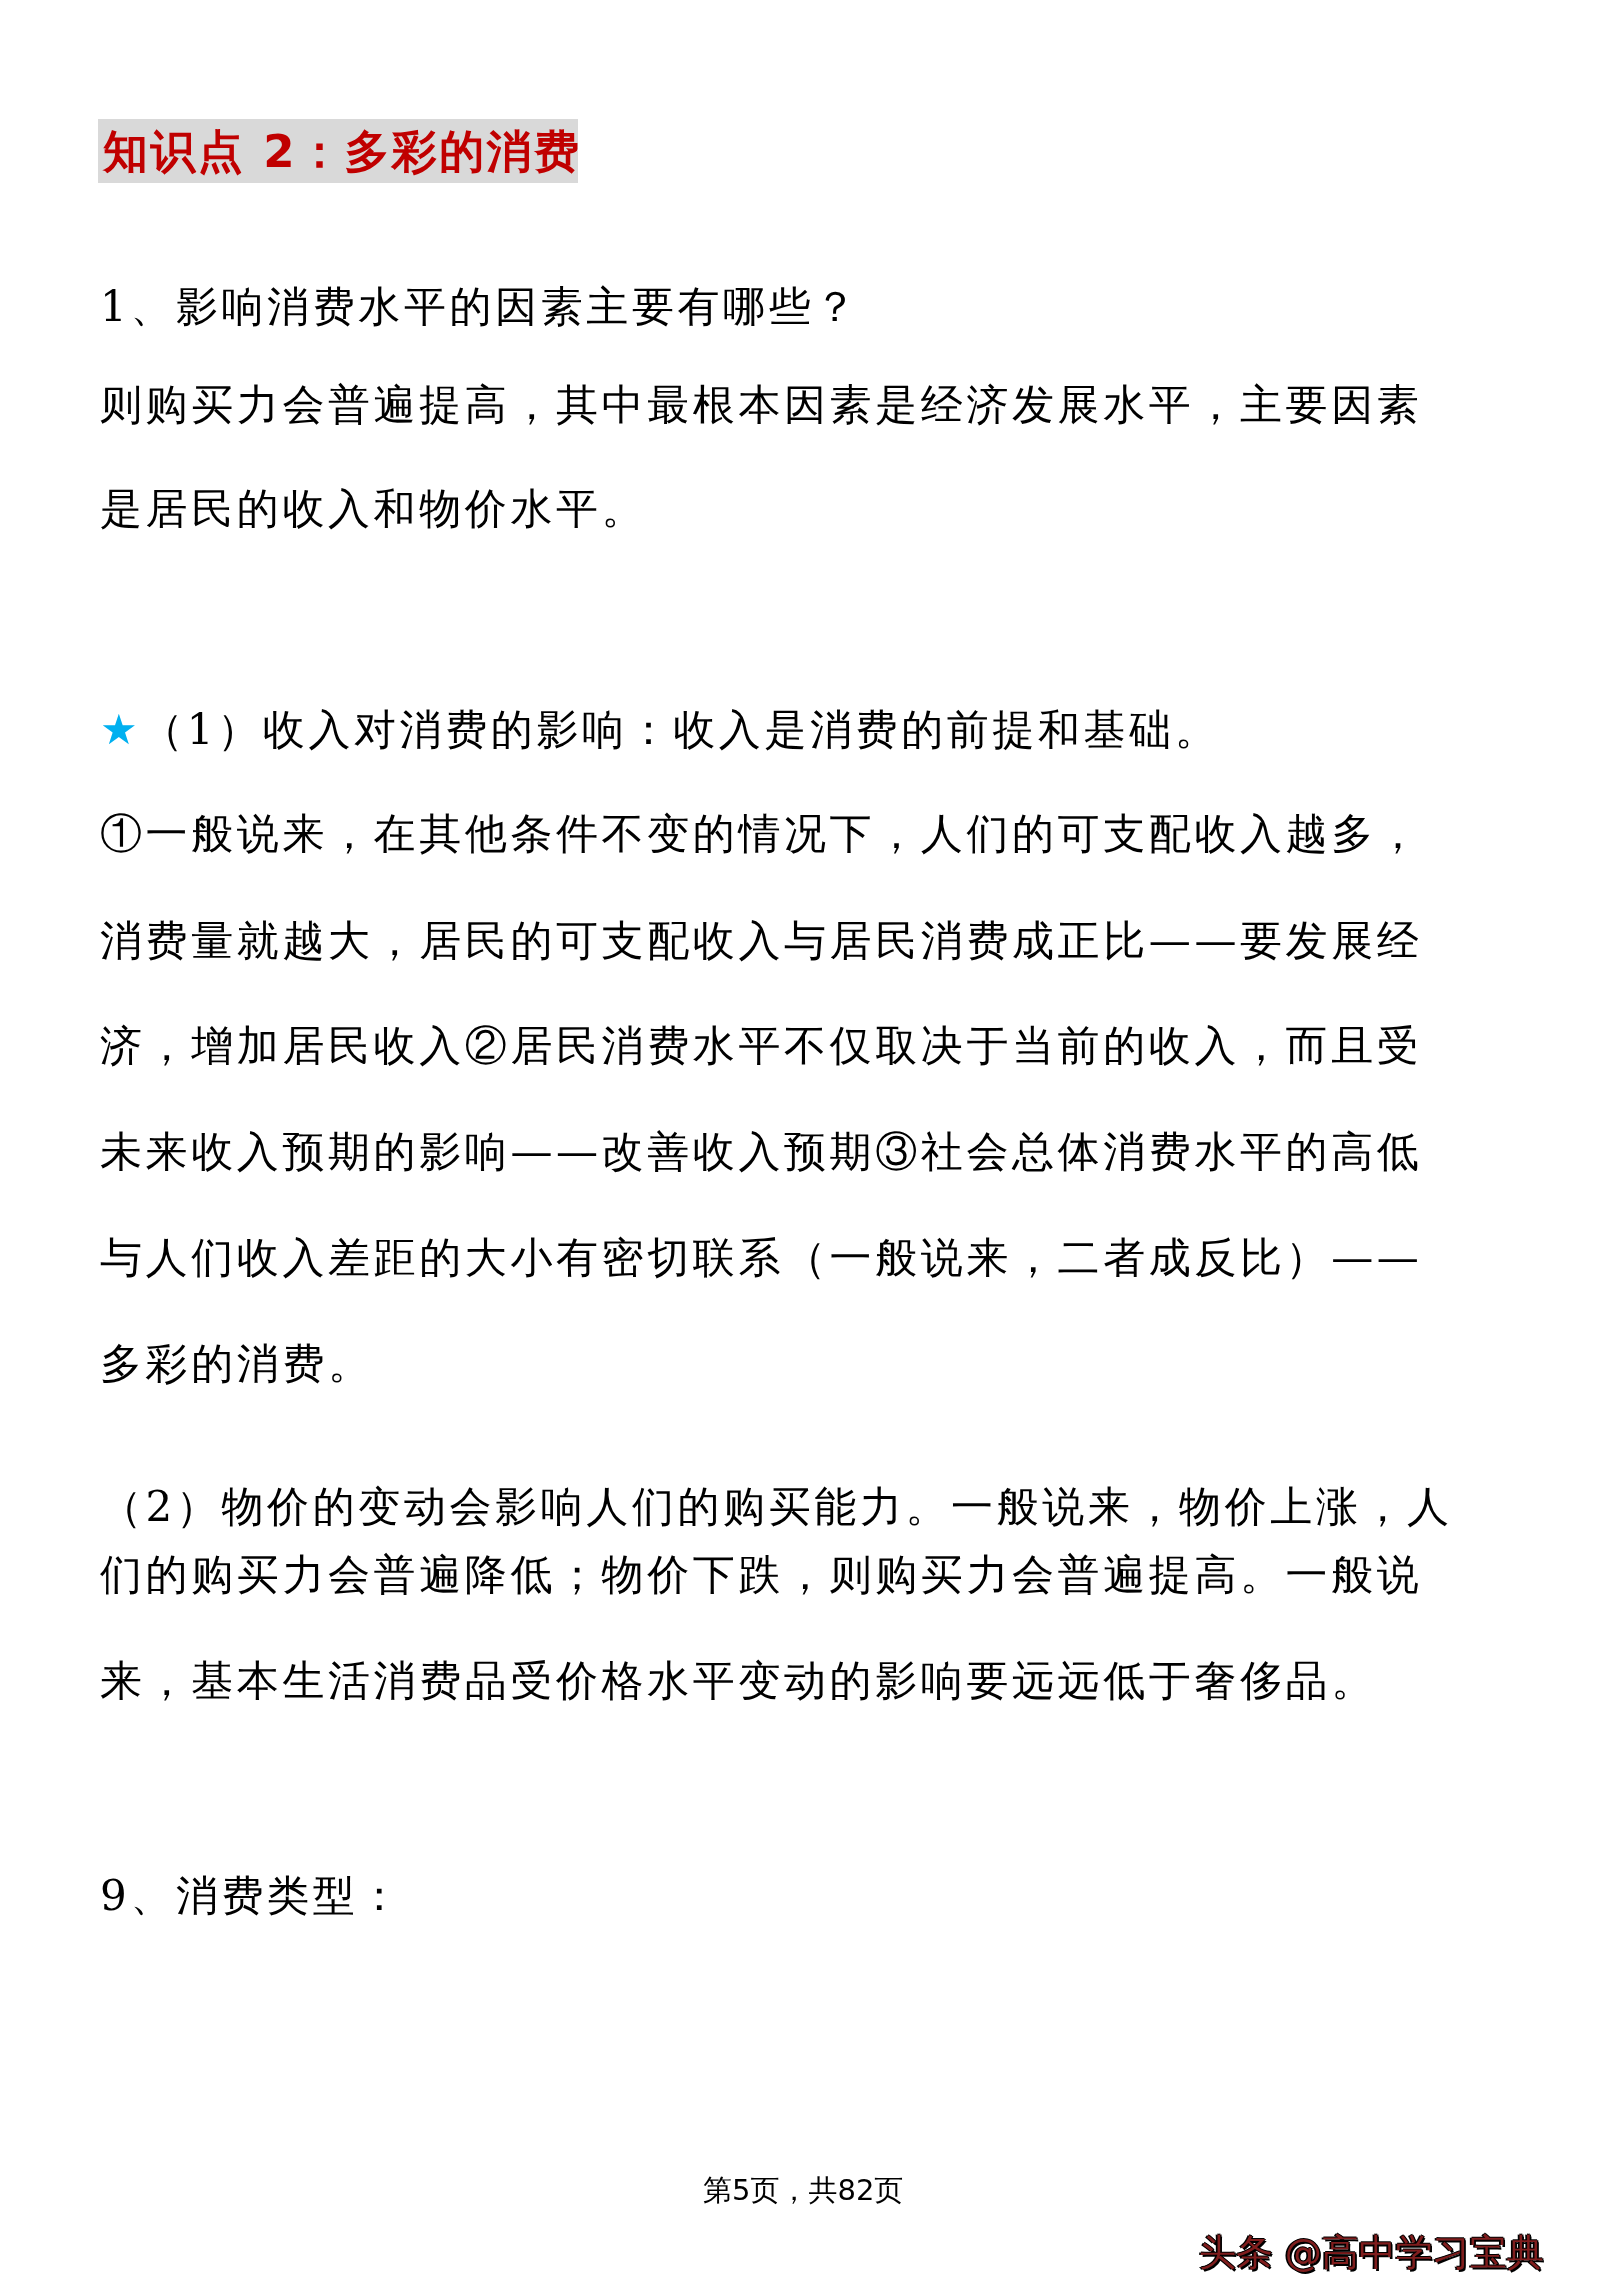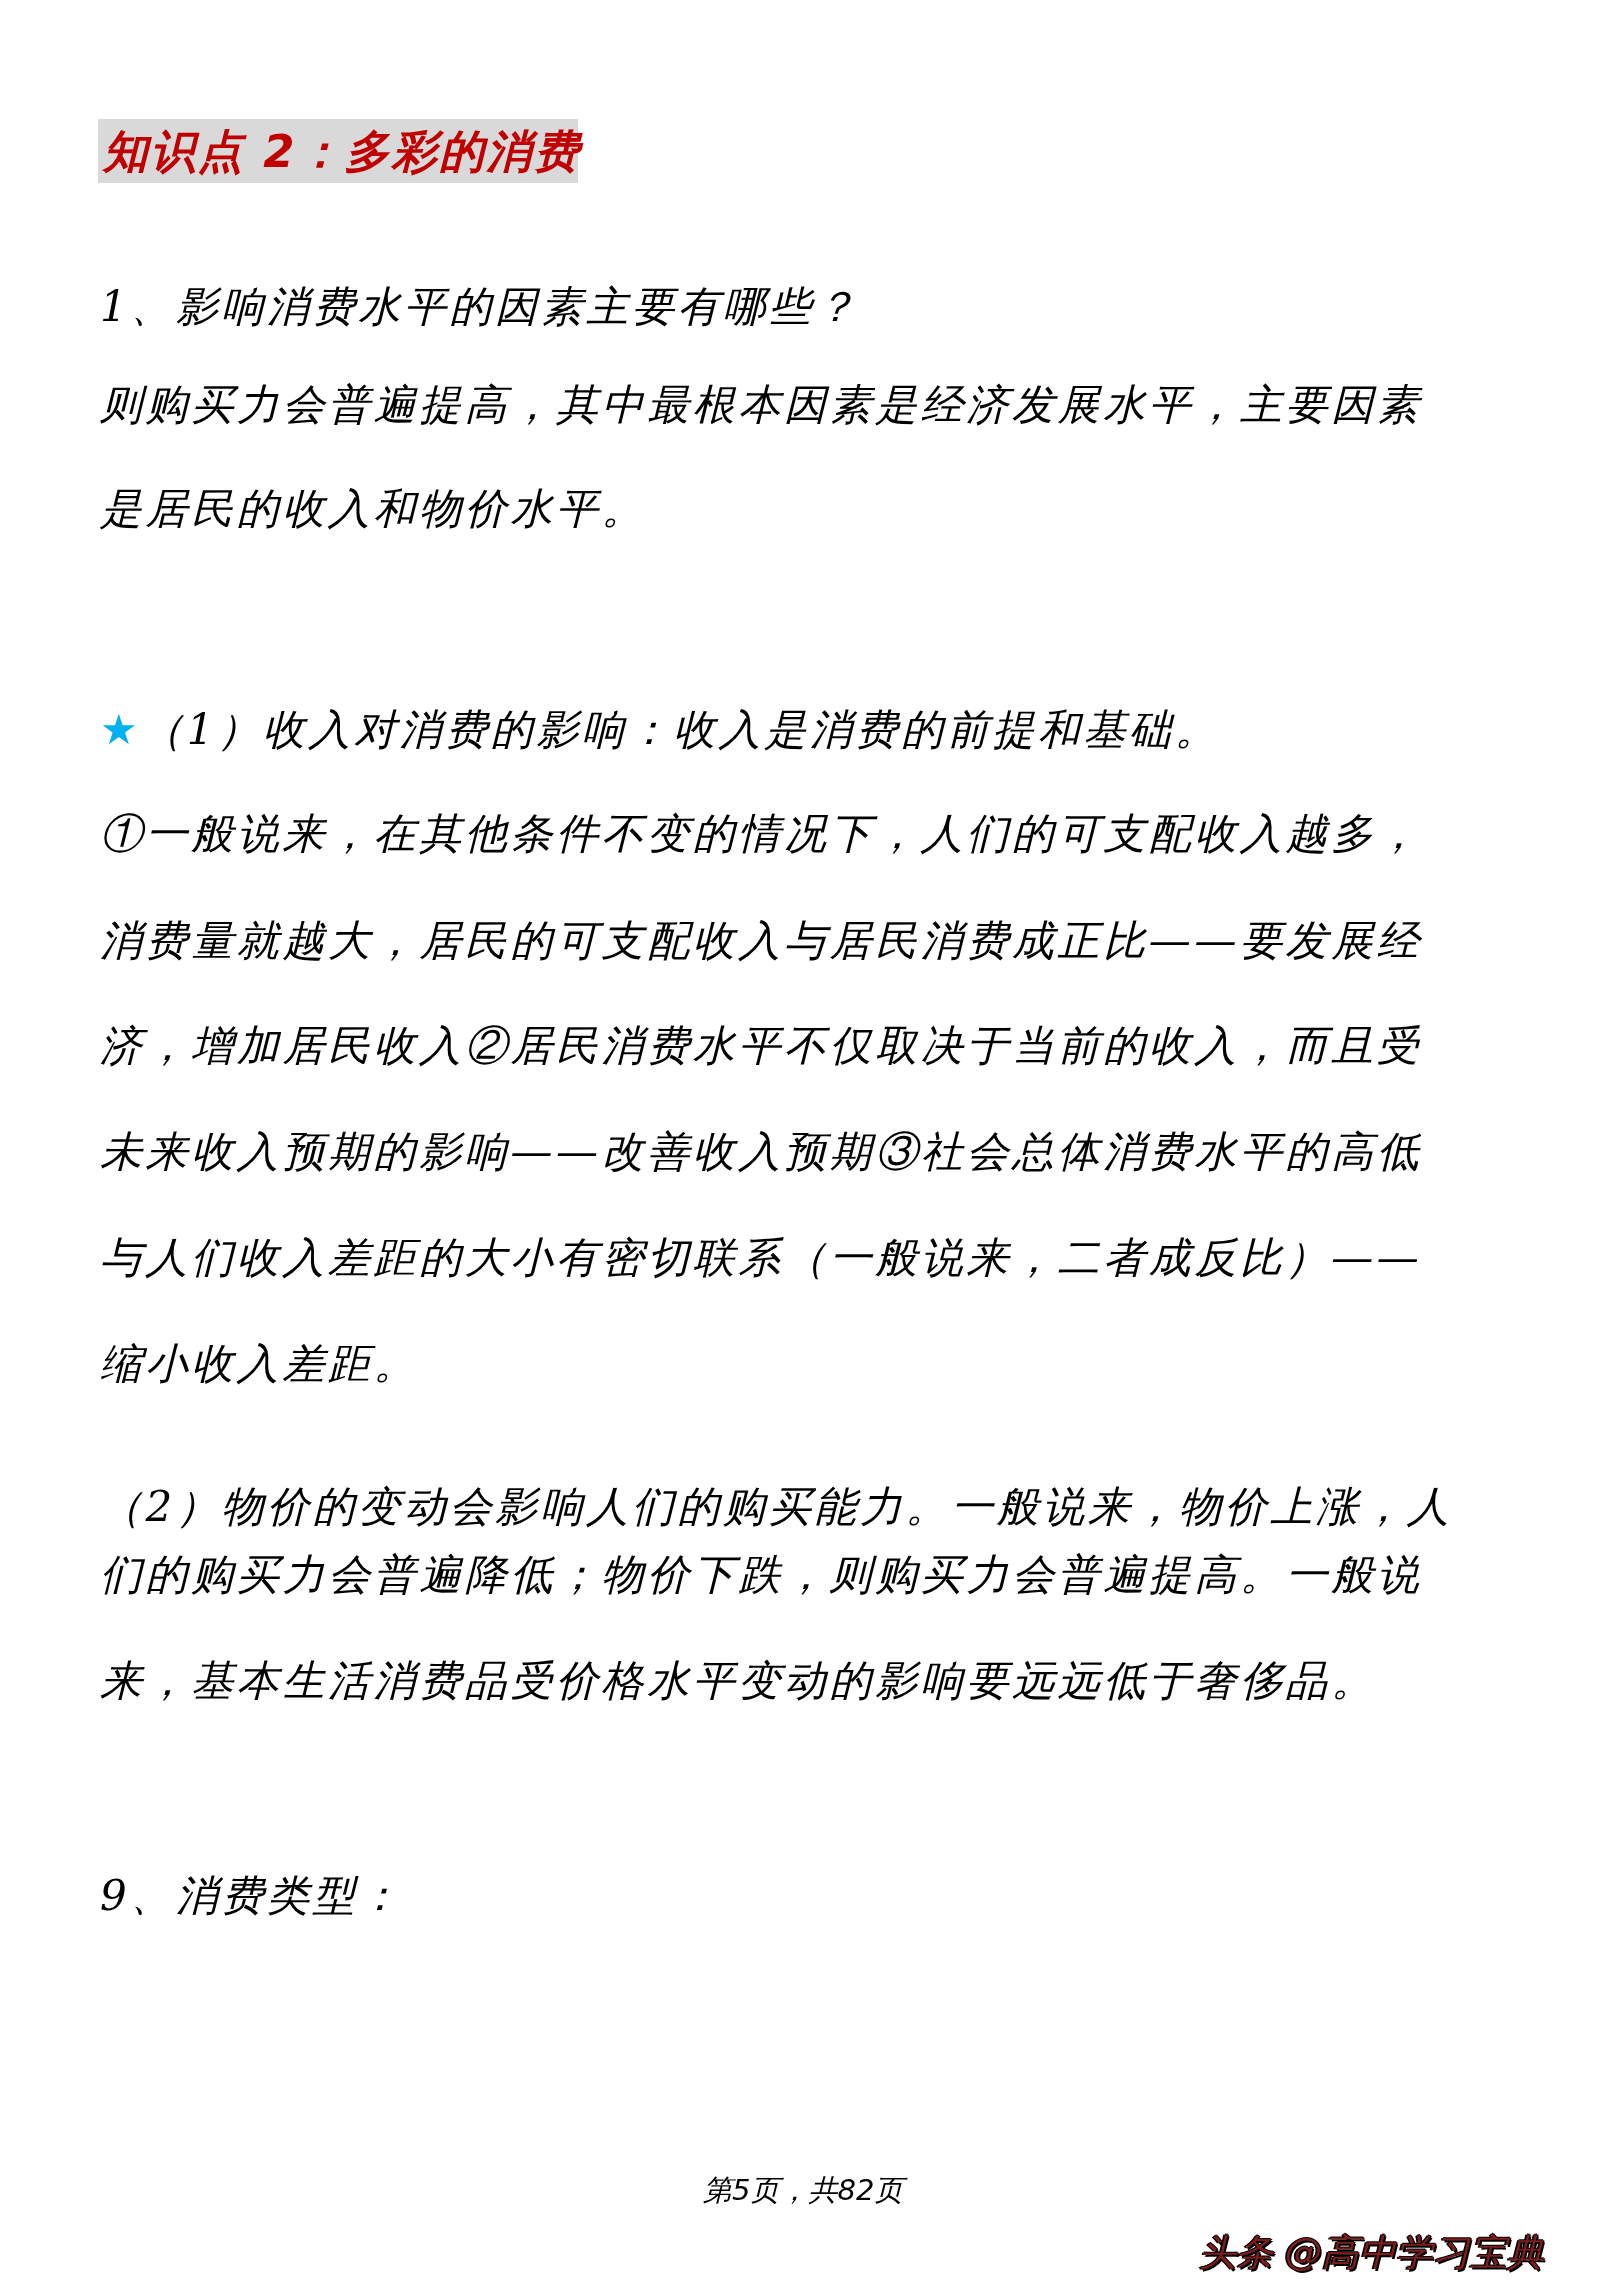--- a/index.html
+++ b/index.html
@@ -1,18 +1,18 @@
 <!DOCTYPE html>
 <html style="font-size:9.5px"><head>
 <meta charset="utf-8">
 <style>
   html, body { margin: 0; padding: 0; background: #ffffff; }
   body { width: 1623px; height: 2295px; position: relative; overflow: hidden;
          font-family: "DejaVu Serif", "Liberation Serif", serif; color: #000; }
-  .page { position: absolute; left: 0; top: 0; width: 1623px; height: 2265px; font-style: italic; }
+  .page { position: absolute; left: 0; top: 0; width: 1623px; height: 2265px; }
   .heading-box { position: absolute; left: 98px; top: 119px; width: 480px; height: 64px;
                  background: #d9d9d9; }
   .heading { position: absolute; left: 103px; top: 124px; font-size: 45px; font-weight: bold;
              color: #c00000; font-family: "DejaVu Sans", sans-serif; letter-spacing: 2.4px; line-height: 55px; }
   .line { position: absolute; left: 100px; font-size: 42px; line-height: 54px; white-space: nowrap;
           letter-spacing: 3.6px; margin-top: 44px; }
   .star { color: #00b0f0; font-family: "DejaVu Sans", sans-serif; }
   .footer-page { position: absolute; left: 703px; top: 2171px; font-size: 29px;
                  font-family: "DejaVu Sans", sans-serif; }
   .watermark { position: absolute; left: 1199px; top: 2228px; font-size: 37px; color: #7f1d1d;
@@ -31,21 +31,21 @@
   <div class="line" style="top:438px">是居民的收入和物价水平。</div>
 
   <div class="line" style="top:659px">
     <span class="star">★</span><span>（1）收入对消费的影响：收入是消费的前提和基础。</span>
   </div>
   <div class="line" style="top:763px">①一般说来，在其他条件不变的情况下，人们的可支配收入越多，</div>
   <div class="line" style="top:870px">消费量就越大，居民的可支配收入与居民消费成正比——要发展经</div>
   <div class="line" style="top:975px">济，增加居民收入②居民消费水平不仅取决于当前的收入，而且受</div>
   <div class="line" style="top:1081px">未来收入预期的影响——改善收入预期③社会总体消费水平的高低</div>
   <div class="line" style="top:1187px">与人们收入差距的大小有密切联系（一般说来，二者成反比）——</div>
-  <div class="line" style="top:1293px">缩小收入差距。</div>
+  <div class="line" style="top:1293px">多彩的消费。</div>
 
   <div class="line" style="top:1436px">（2）物价的变动会影响人们的购买能力。一般说来，物价上涨，人</div>
   <div class="line" style="top:1504px">们的购买力会普遍降低；物价下跌，则购买力会普遍提高。一般说</div>
   <div class="line" style="top:1610px">来，基本生活消费品受价格水平变动的影响要远远低于奢侈品。</div>
 
   <div class="line" style="top:1825px">9、消费类型：</div>
 
   <div class="footer-page">第5页，共82页</div>
   <div class="watermark">头条 @高中学习宝典</div>
 </div>

